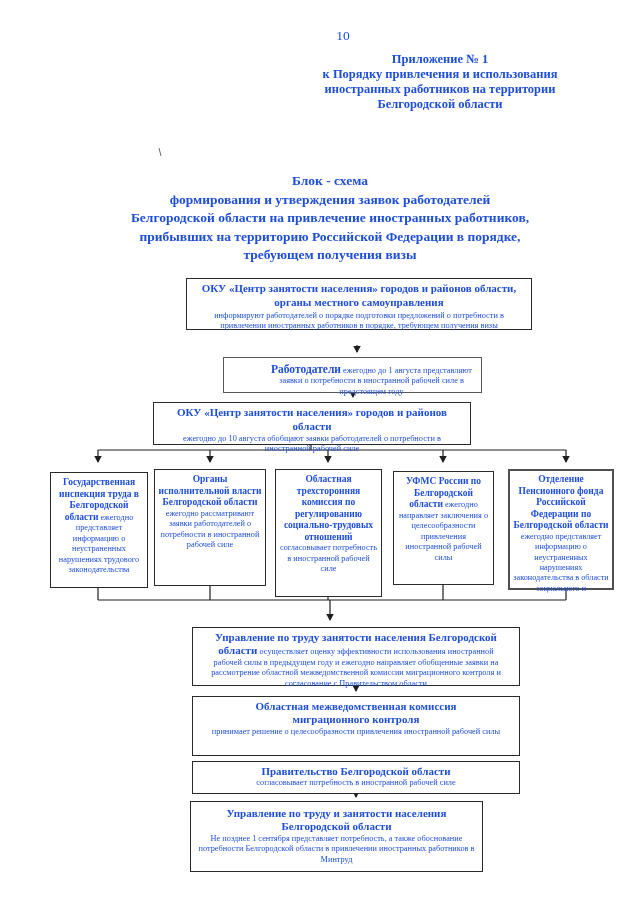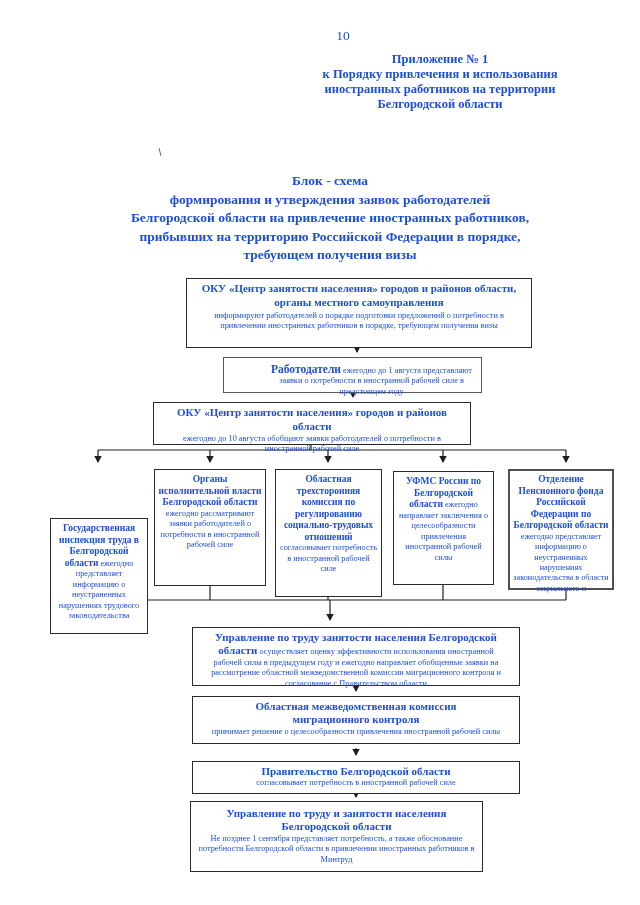--- a/index.html
+++ b/index.html
@@ -15,45 +15,45 @@
   .box{
     position:absolute;box-sizing:border-box;background:#ffffff;
     border:1.4px solid #2a2a2a;text-align:center;
     font-size:8.3px;line-height:1.26;padding:3px 6px;
   }
   .box .t{font-weight:bold;}
   .box .block{display:block;}
   .box .b{font-weight:normal;}
 
   
-  #box-oku-inform{left:186px;top:278px;width:346px;height:70px;}
+  #box-oku-inform{left:186px;top:278px;width:346px;height:52px;}
   #box-oku-inform .t{font-size:11px;line-height:1.25;}
   #box-oku-inform .b{display:block;margin-top:1px;}
 
   #box-employers{left:223px;top:357px;width:259px;height:36px;border-color:#585858;border-width:1.2px;padding-top:4px;padding-left:44px;}
   #box-employers .t{font-size:11.5px;}
 
   #box-oku-summarize{left:153px;top:402px;width:318px;height:43px;}
   #box-oku-summarize .t{font-size:11px;}
   #box-oku-summarize .b{display:block;}
 
   
   .rowbox{padding:4px 3px;font-size:8.3px;}
   .rowbox .t{font-size:9.5px;line-height:1.22;}
-  #box-inspection{left:50px;top:472px;width:98px;height:116px;margin-top:46px;}
+  #box-inspection{left:50px;top:472px;width:98px;height:116px;}
   #box-executive{left:154px;top:469px;width:112px;height:117px;border-width:1.6px;}
   #box-commission3{left:275px;top:469px;width:107px;height:128px;}
   #box-ufms{left:393px;top:471px;width:101px;height:114px;}
   #box-pension{left:508px;top:469px;width:106px;height:121px;border:2px solid #4f4f4f;padding:3px 2px;font-size:8.2px;}
 
   
   .widebox{left:192px;width:328px;}
   .widebox .t{font-size:11px;line-height:1.22;}
   #box-utz-review{top:627px;height:59px;padding:3px 16px;}
-  #box-interdep{top:696px;height:48px;}
+  #box-interdep{top:696px;height:60px;}
   #box-government{top:761px;height:33px;}
   #box-utz-submit{left:190px;top:801px;width:293px;height:71px;padding-top:5px;}
 
   #connectors{position:absolute;left:0;top:0;width:640px;height:905px;pointer-events:none;}
   #connectors line{stroke:#1e1e1e;stroke-width:1.2;}
   #connectors .artifact{stroke:#6a6a6a;stroke-width:1;}
 </style>
 </head>
 <body>
 

